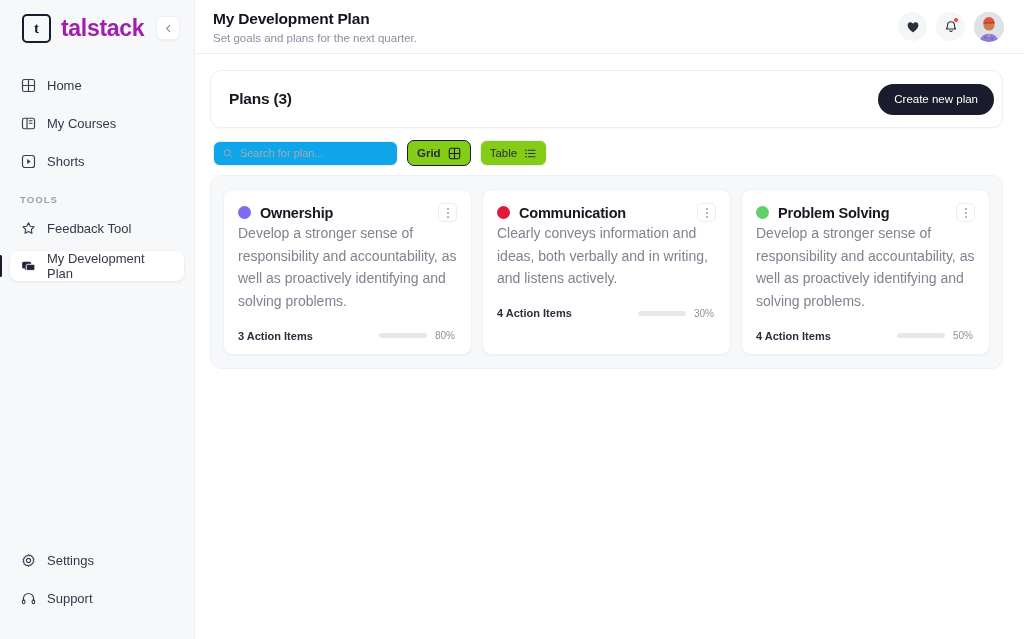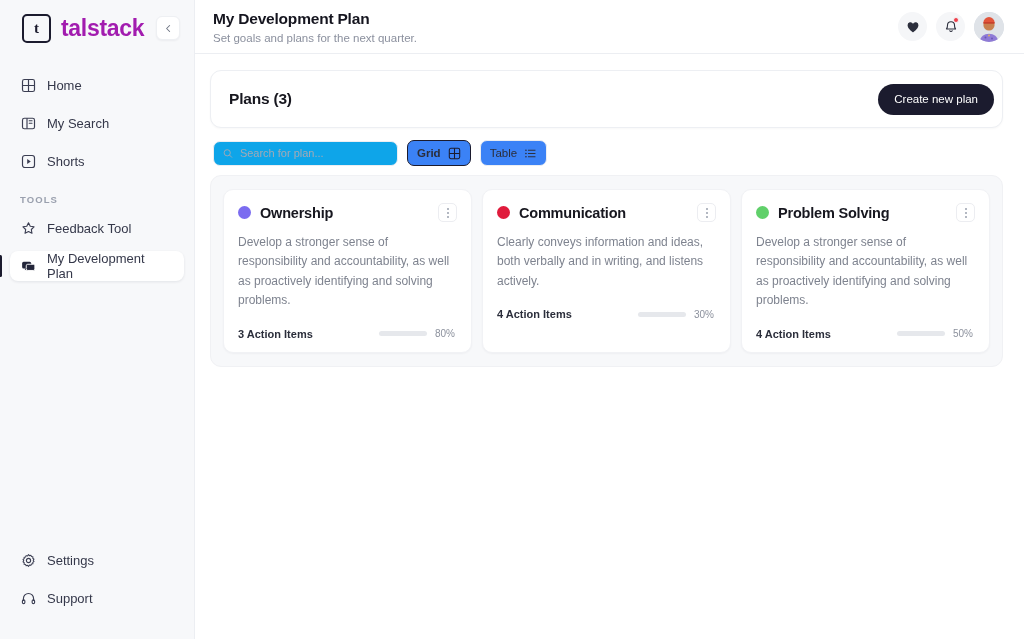--- a/index.html
+++ b/index.html
@@ -127,21 +127,21 @@
     border: none; outline: none; background: transparent;
     font-size: 11px; color: #2b2e3b; width: 100%;
     font-family: "Liberation Sans", sans-serif;
   }
   .search-box input::placeholder { color: #a4a9b5; }
   .view-toggle {
     display: flex; align-items: center; gap: 7px;
     height: 26px; padding: 0 9px;
     border-radius: 7px; cursor: pointer;
     font-size: 11.5px; color: #2b2e3b;
-    border: 1px solid #eceef2; background: #3b82f6;
+    border: 1px solid #eceef2; background: #84cc16;
   }
   .view-toggle.active { border: 1.4px solid #1b1b2e; font-weight: 600; }
 
   .group-panel {
     background: #f7f8fa; border: 1px solid #f0f1f4;
     border-radius: 11px; padding: 13px 12px 13px 12px;
   }
   .group-label {
     font-size: 9.5px; font-weight: 600; letter-spacing: 1.05px;
     color: #8f95a3; padding: 2px 3px 12px 3px; text-transform: uppercase;
@@ -160,22 +160,21 @@
   .card-title { font-size: 14.5px; font-weight: 700; color: #17171f; letter-spacing: -0.2px; }
   .kebab {
     margin-left: auto; width: 19px; height: 19px;
     border: 1px solid #ecedf1; border-radius: 5px;
     background: #fff; display: flex; flex-direction: column;
     align-items: center; justify-content: center; gap: 2px;
     cursor: pointer; flex: 0 0 19px;
   }
   .kebab i { width: 2px; height: 2px; border-radius: 50%; background: #9aa0ae; display: block; }
   .card-desc {
-    font-size: 12px; line-height: 1.62; color: #7e838f;
-    margin-top: 11px;
+    font-size: 14px; line-height: 1.62; color: #7e838f;
   }
   .card-foot {
     display: flex; align-items: center; margin-top: 17px;
   }
   .action-count { font-size: 11px; font-weight: 700; color: #2b2e3b; }
   .progress-wrap { margin-left: auto; display: flex; align-items: center; gap: 8px; }
   .track { width: 48px; height: 5px; border-radius: 3px; background: #e6e8ec; overflow: hidden; }
   .fill { height: 100%; border-radius: 3px; background: #f5b183; }
   .pct { font-size: 10px; color: #8c919d; min-width: 22px; }
 </style>
@@ -207,21 +206,21 @@
       </div>
       <div class="nav-item">
         <span class="ic">
           <svg width="15" height="15" viewBox="0 0 16 16" fill="none">
             <rect x="1.6" y="2.4" width="12.8" height="11.2" rx="2" stroke="#3b3e52" stroke-width="1.25"></rect>
             <path d="M6.4 2.4V13.6" stroke="#3b3e52" stroke-width="1.25"></path>
             <rect x="8.1" y="4.6" width="4.3" height="1.1" rx="0.5" fill="#3b3e52"></rect>
             <rect x="8.1" y="7.2" width="4.3" height="1.1" rx="0.5" fill="#3b3e52"></rect>
           </svg>
         </span>
-        <span>My Search</span>
+        <span>My Courses</span>
       </div>
       <div class="nav-item">
         <span class="ic">
           <svg width="15" height="15" viewBox="0 0 16 16" fill="none">
             <rect x="1.6" y="1.6" width="12.8" height="12.8" rx="2.5" stroke="#3b3e52" stroke-width="1.25"></rect>
             <path d="M6.6 5.4L10.4 8L6.6 10.6V5.4Z" fill="#3b3e52"></path>
           </svg>
         </span>
         <span>Shorts</span>
       </div>

